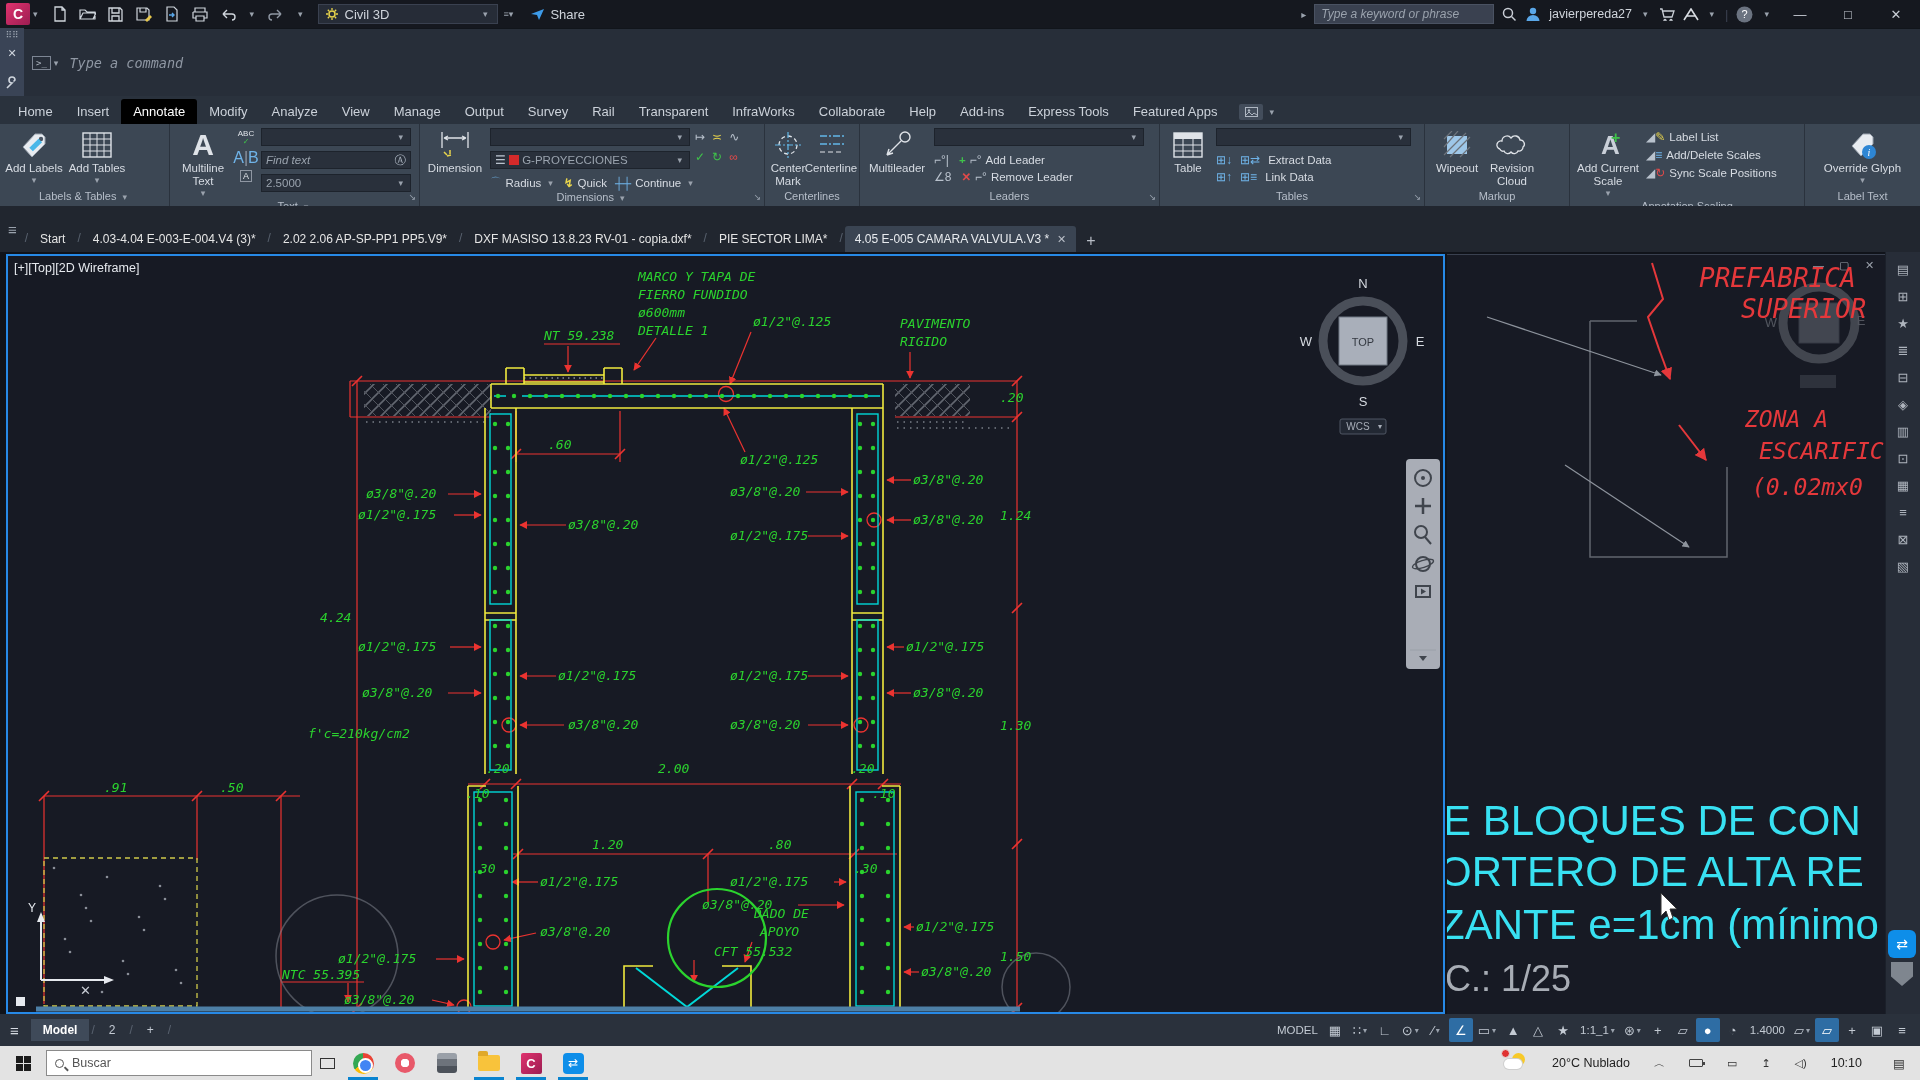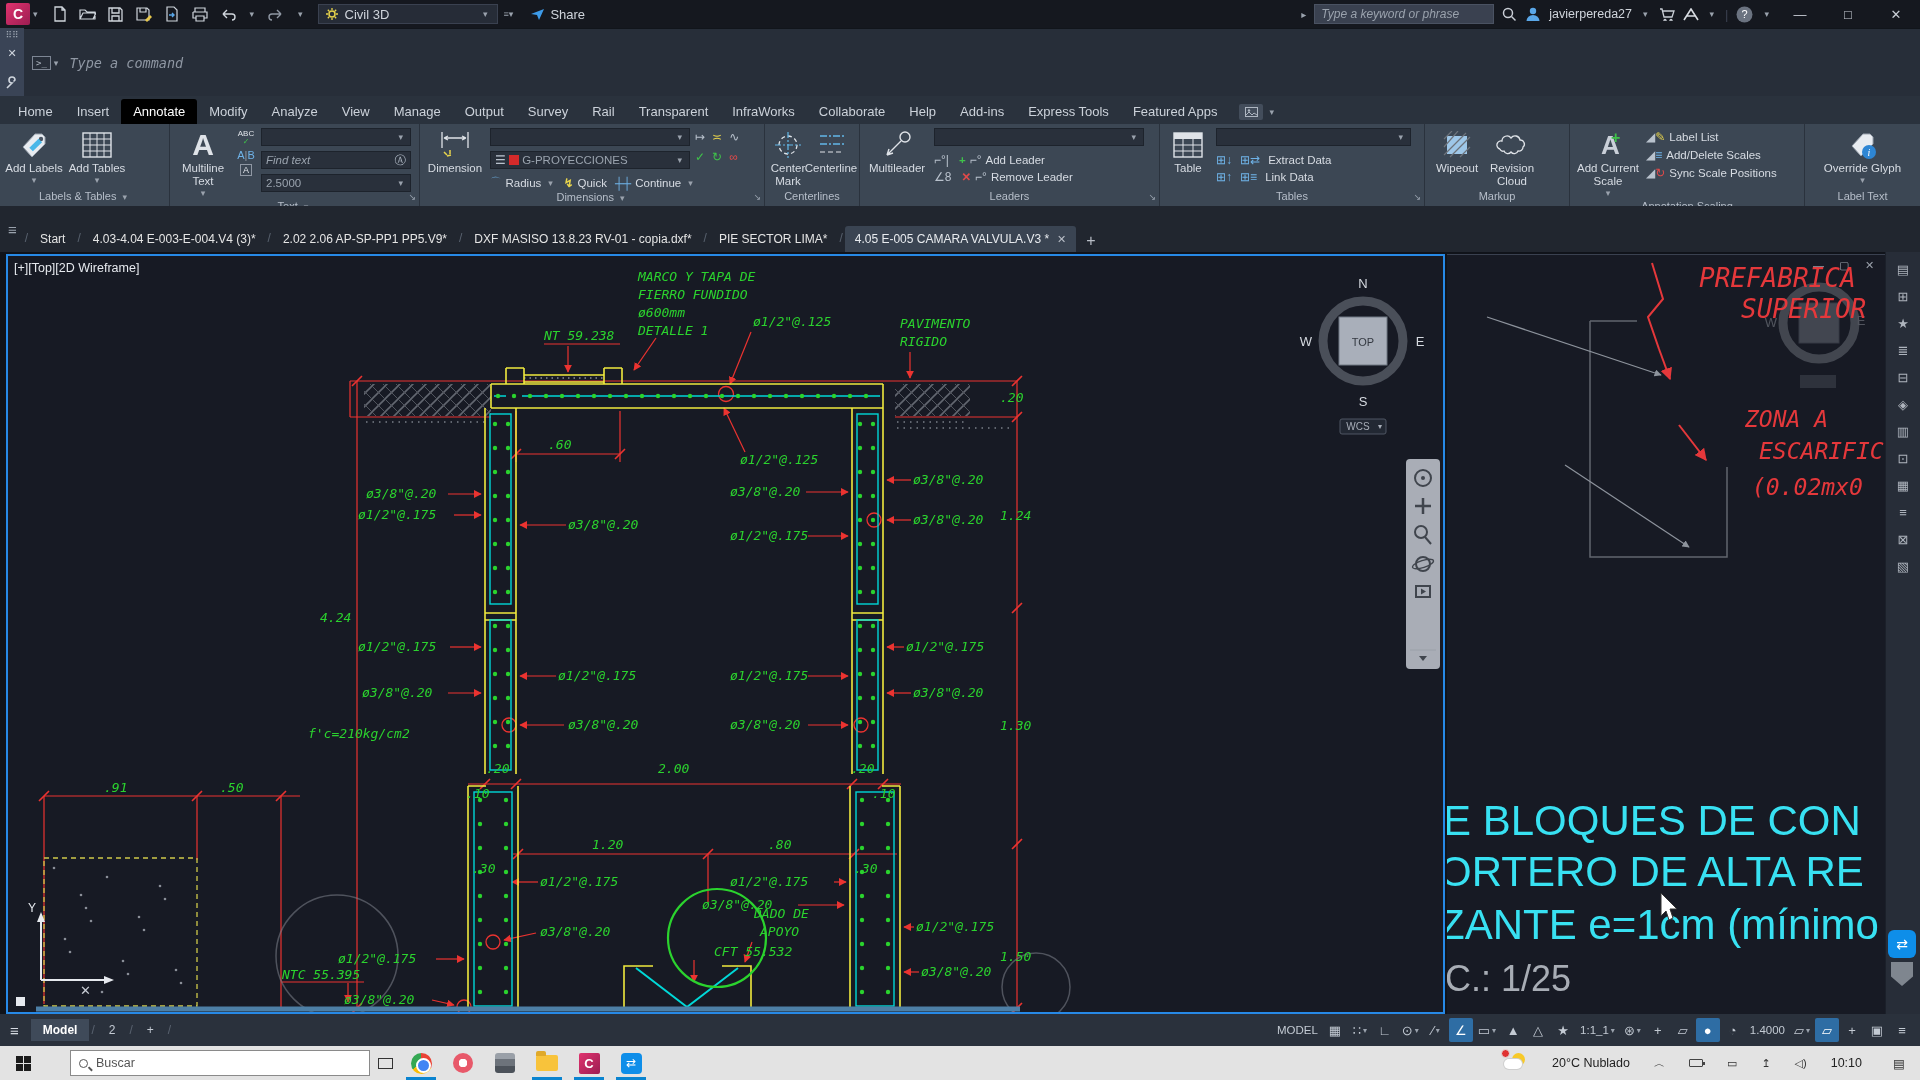--- a/index.html
+++ b/index.html
@@ -82,21 +82,21 @@
   .sb-right{margin-left:auto;display:flex;align-items:center;gap:1px;padding-right:6px;}
   .sbit{height:24px;min-width:24px;display:flex;align-items:center;justify-content:center;padding:0 4px;font-size:13px;color:#c3cad3;border-radius:2px;gap:2px;}
   .sbit.txt{font-size:11.5px;}
   .sbit.act{background:#2e6da4;color:#fff;}
   .sbit .dd{font-size:8px;color:#9aa2ad;}
   
   #taskbar{position:absolute;left:0;top:1046px;width:1920px;height:34px;background:#e3e3e3;display:flex;align-items:center;font-size:12.5px;color:#222;}
   .tstart{width:46px;height:34px;display:flex;align-items:center;justify-content:center;}
   .winlogo{display:grid;grid-template-columns:7px 7px;grid-template-rows:7px 7px;gap:1px;}
   .winlogo div{background:#1c1c1c;}
-  .tsearchbox{width:300px;height:26px;background:#fff;border:1px solid #8a8a8a;display:flex;align-items:center;padding:0 8px;gap:8px;color:#555;margin-left:24px;}
+  .tsearchbox{width:266px;height:26px;background:#fff;border:1px solid #8a8a8a;display:flex;align-items:center;padding:0 8px;gap:8px;color:#555;}
   .mag{width:9px;height:9px;border:1.5px solid #555;border-radius:50%;position:relative;}
   .mag::after{content:"";position:absolute;left:8px;top:8px;width:5px;height:1.5px;background:#555;transform:rotate(45deg);}
   .tvw{width:30px;height:34px;display:flex;align-items:center;justify-content:center;}
   .tvw .f{width:15px;height:11px;border:1.5px solid #333;}
   .tapp{width:42px;height:34px;display:flex;align-items:center;justify-content:center;position:relative;}
   .tapp .under{position:absolute;bottom:0;left:6px;right:6px;height:3px;background:#0a84d0;}
   .chrome{width:21px;height:21px;border-radius:50%;background:conic-gradient(#ea4335 0 33%,#fbbc05 0 66%,#34a853 0 100%);position:relative;}
   .chrome::after{content:"";position:absolute;left:5px;top:5px;width:11px;height:11px;border-radius:50%;background:#4285f4;border:2px solid #fff;}
   .gmailish{width:20px;height:20px;border-radius:50%;background:radial-gradient(circle at 50% 50%,#fff 0 30%,#e8596a 31% 100%);}
   .layersapp{width:20px;height:20px;background:linear-gradient(180deg,#9aa0a8 0 30%,#6d737b 31% 65%,#4c525a 66% 100%);border-radius:3px;}
@@ -296,21 +296,21 @@
 
     <div class="panel" style="width:250px">
       <div class="p-body">
         <div class="bigbtn" style="width:56px">
           <span class="ic" style="font-size:30px;color:#dfe3e8;font-weight:bold;line-height:30px">A</span>
           <span>Multiline Text</span>
             <span class="caret">▾</span>
         </div>
         <div class="col" style="width:20px;align-items:center;padding-top:2px">
           <span style="font-size:8px;color:#dfe3e8;line-height:8px;text-align:center"><span>ABC</span><br><span class="green">✓</span></span>
-          <span style="font-size:11px"><span class="blue">A</span><span style="color:#8f97a3">|</span><span class="blue">B</span></span>
+          <span style="font-size:16px"><span class="blue">A</span><span style="color:#8f97a3">|</span><span class="blue">B</span></span>
           <span style="font-size:9px;border:1px solid #8f97a3;padding:0 2px;color:#dfe3e8">A</span>
         </div>
         <div class="col" style="width:150px">
           <div class="rfield">
               <span class="grow"></span>
               <span class="caret">▾</span>
             </div>
           <div class="rfield">
               <span class="grow" style="font-style:italic">Find text</span>
               <span style="color:#aab3bf">Ⓐ</span>

